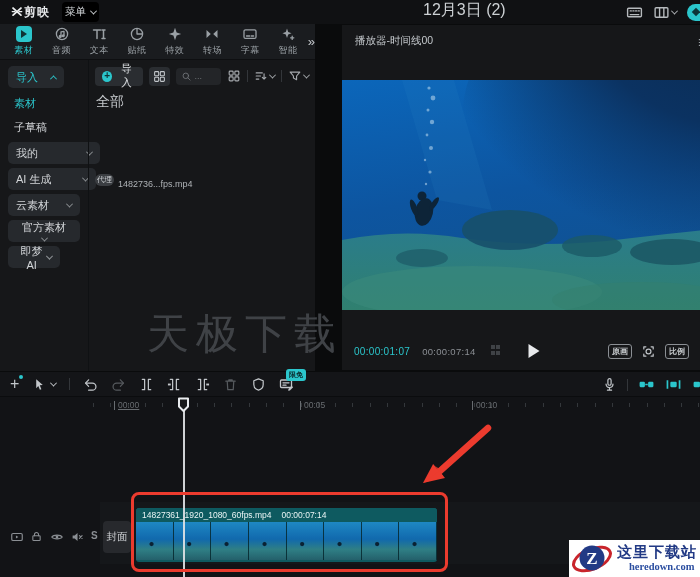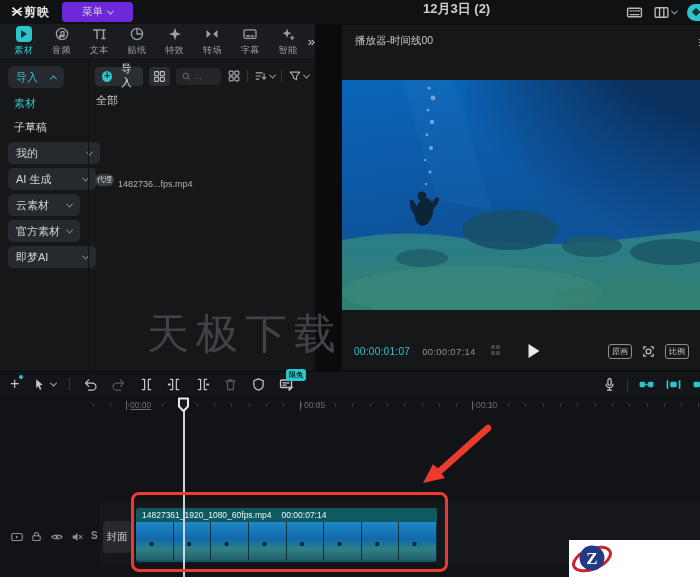--- a/index.html
+++ b/index.html
@@ -13,22 +13,22 @@
   svg.ic{display:block;stroke:currentColor;fill:none;stroke-width:1.3;stroke-linecap:round;stroke-linejoin:round;}
   .chev{display:inline-block;width:5px;height:5px;border-right:1.4px solid currentColor;border-bottom:1.4px solid currentColor;}
   .chev.d{transform:rotate(45deg) translate(-1px,-1px);}
   .chev.u{transform:rotate(-135deg) translate(-1px,-1px);}
 
   
   .titlebar{position:absolute;left:0;top:0;width:700px;height:24px;background:#101113;display:flex;align-items:center;}
   .tb-left{display:flex;align-items:center;padding-left:10px;}
   .logo{color:#eceeef;}
   .appname{font-size:12px;font-weight:bold;color:#e7e9eb;letter-spacing:1px;}
-  .menu-btn{margin-left:12px;display:flex;align-items:center;gap:5px;background:#6d28d9;border:0;color:#cfd3d6;font-size:10.5px;padding:3px 20px;border-radius:4px;font-family:inherit;}
-  .tb-date{position:absolute;left:423px;top:0;font-size:13px;font-weight:bold;color:#cdd1d4;}
+  .menu-btn{margin-left:12px;display:flex;align-items:center;gap:5px;background:#000000;border:0;color:#cfd3d6;font-size:10.5px;padding:3px 3px;border-radius:4px;font-family:inherit;}
+  .tb-date{position:absolute;left:423px;top:0;font-size:16px;font-weight:normal;color:#cdd1d4;}
   .tb-right{position:absolute;right:0;top:0;height:24px;display:flex;align-items:center;gap:10px;}
   .tb-icon{color:#b6babd;}
   .export-sliver{width:13px;height:17px;background:var(--accent);border-radius:9px 0 0 9px;position:relative;}
   .export-sliver::after{content:"";position:absolute;left:6px;top:5px;width:6px;height:6px;background:#0d3538;transform:rotate(45deg);}
 
   
   .left-panel{position:absolute;left:0;top:24px;width:315px;height:347px;background:var(--panel);}
   .ribbon{position:absolute;left:0;top:0;width:315px;height:36px;background:var(--ribbon);display:flex;align-items:center;padding-left:5px;border-bottom:1px solid #0e0f11;}
   .tab{width:39px;height:34px;display:flex;flex-direction:column;align-items:center;justify-content:center;gap:2px;color:var(--txt2);background:none;border:0;font-family:inherit;}
   .tab .tlabel{font-size:9px;letter-spacing:.5px;color:inherit;white-space:nowrap;}
@@ -50,21 +50,21 @@
   .media{position:absolute;left:88px;top:36px;right:0;bottom:0;border-left:1px solid #0f1113;}
   .media-head{position:absolute;left:6px;top:6px;right:6px;height:20px;display:flex;align-items:center;gap:6px;}
   .imp-btn{display:flex;align-items:center;gap:4px;background:#2a2d31;border:0;border-radius:4px;height:19px;padding:0 7px;color:#dde0e3;font-size:10.5px;font-family:inherit;}
   .imp-plus{width:11px;height:11px;border-radius:50%;background:var(--accent);color:#103436;font-size:10px;line-height:10px;text-align:center;font-weight:bold;}
   .bin-btn{background:#2a2d31;border:0;border-radius:4px;width:21px;height:19px;display:flex;align-items:center;justify-content:center;color:#c3c7cb;}
   .search{display:flex;align-items:center;gap:3px;background:var(--input);border-radius:4px;height:17px;width:47px;padding:0 5px;color:#6f7377;}
   .search .ph{font-size:9px;}
   .mh-right{margin-left:auto;display:flex;align-items:center;gap:6px;color:#a6aaae;}
   .mh-ic{background:none;border:0;color:#a6aaae;display:flex;align-items:center;gap:2px;font-family:inherit;padding:0;}
   .vdiv{width:1px;height:12px;background:#33363a;}
-  .all-label{position:absolute;left:7px;top:33px;font-size:11px;color:#c6c9cd;}
+  .all-label{position:absolute;left:7px;top:33px;font-size:14px;color:#c6c9cd;}
   .clip-card{position:absolute;left:6px;top:49px;width:91px;height:58px;border-radius:5px;overflow:hidden;
     background:
       radial-gradient(circle at 22% 62%, rgba(8,25,40,.95) 0 2px, transparent 3.5px),
       radial-gradient(120% 90% at 88% 0%, rgba(9,38,68,.85) 0 40%, transparent 70%),
       linear-gradient(180deg,#1e88c4 0%,#0f5ea6 55%,#2f7f85 80%,#24606b 100%);}
   .added-badge{position:absolute;left:3px;top:3px;background:rgba(8,9,11,.75);color:#e8ebee;font-size:8px;padding:1px 3px;border-radius:3px;}
   .dur-badge{position:absolute;right:4px;top:3px;color:#fff;font-size:8.5px;text-shadow:0 1px 2px rgba(0,0,0,.8);}
   .card-caption{position:absolute;left:6px;top:111px;display:flex;align-items:center;gap:4px;}
   .proxy-badge{background:#3b3e42;color:#cdd1d4;font-size:7.5px;padding:1px 2px;border-radius:6px;}
   .fname{font-size:9px;color:#aeb2b6;margin-top:8px;}
@@ -74,21 +74,21 @@
   .player{position:absolute;left:317px;top:25px;width:383px;height:345px;background:var(--panel);margin-left:25px;}
   .pl-head{position:absolute;left:13px;top:9px;font-size:10.5px;color:#c3c7cb;}
   .pl-menu{position:absolute;right:13px;top:10px;color:#9aa0a5;background:none;border:0;}
   .video{position:absolute;left:0;top:55px;width:383px;height:230px;background:#000;}
   .pl-ctrl{position:absolute;left:0;right:0;top:313px;height:26px;display:flex;align-items:center;padding:0 12px;}
   .t-cur{color:var(--accent);font-size:10px;letter-spacing:.3px;}
   .t-tot{color:#8b8f94;font-size:9.5px;letter-spacing:.3px;margin-left:12px;}
   .frames-ic{margin-left:14px;color:#3f4246;}
   .play-btn{position:absolute;left:50%;transform:translateX(-50%);background:none;border:0;width:0;height:0;border-left:11px solid #e8eaec;border-top:7px solid transparent;border-bottom:7px solid transparent;}
   .pl-right{margin-left:auto;display:flex;align-items:center;gap:9px;color:#bfc3c7;}
-  .mini-box{border:1px solid #8b8f94;border-radius:3px;font-size:8px;padding:1px 3px;color:#c6cacd;background:none;font-family:inherit;}
+  .mini-box{border:1px solid #8b8f94;border-radius:3px;font-size:8px;padding:1px 3px;color:#c6cacd;background:none;font-family:inherit;font-weight:bold;}
   .pl-ic{background:none;border:0;color:#bfc3c7;padding:0;display:flex;}
 
   
   .timeline{position:absolute;left:0;top:372px;width:700px;height:205px;background:#121316;}
   .tl-toolbar{position:absolute;left:0;top:0;right:0;height:25px;background:#141518;display:flex;align-items:center;gap:13px;padding-left:10px;border-bottom:1px solid #0b0c0e;}
   .tool{background:none;border:0;color:#c3c7cb;font-family:inherit;padding:0;display:flex;align-items:center;position:relative;}
   .tool.dim{color:#565a5e;}
   .plus-tool{font-size:16px;font-weight:300;line-height:14px;}
   .plus-tool::after{content:"";position:absolute;right:-4px;top:-2px;width:4px;height:4px;border-radius:50%;background:var(--accent);}
   .free-badge{position:absolute;left:286px;top:-3px;background:var(--accent);color:#0b2a2c;font-size:7px;font-weight:bold;padding:1px 3px;border-radius:3px;z-index:3;}
@@ -232,25 +232,25 @@
           <i class="chev d"></i>
       </button>
       <button class="side-pill" style="top:108px;width:88px;">
         <span>AI 生成</span>
           <i class="chev d"></i>
       </button>
       <button class="side-pill" style="top:134px;width:72px;">
         <span>云素材</span>
           <i class="chev d"></i>
       </button>
-      <button class="side-pill" style="top:160px;width:72px;">
+      <button class="side-pill" style="top:160px;width:72px;flex-direction:column;">
         <span>官方素材</span>
           <i class="chev d"></i>
       </button>
-      <button class="side-pill" style="top:186px;width:88px;">
+      <button class="side-pill" style="top:186px;width:52px;">
         <span>即梦AI</span>
           <i class="chev d"></i>
       </button>
     </aside>
 
     <div class="media">
       <div class="media-head">
         <button class="imp-btn">
           <span class="imp-plus">+</span>
           <span>导入</span>
@@ -476,21 +476,21 @@
         <button class="toggle" style="margin-right:-9px;">
           <svg width="17" height="17" viewBox="0 0 16 16">
               <rect x="1.5" y="5.5" width="6" height="5" rx="1" fill="currentColor"></rect>
               <rect x="10" y="5.5" width="6" height="5" rx="1" fill="currentColor"></rect>
             </svg>
         </button>
       </div>
     </div>
 
     <div class="ticks"></div>
-    <span class="ruler-label" style="left:126px;text-decoration:underline;">00:00</span>
+    <span class="ruler-label" style="left:114px;text-decoration:underline;">00:00</span>
     <span class="ruler-label" style="left:300px;">00:05</span>
     <span class="ruler-label" style="left:472px;">00:10</span>
 
     <div class="track-lane"></div>
 
     <button class="gutter-ic" style="left:10px;">
       <svg class="ic" width="14" height="14" viewBox="0 0 16 16">
           <rect x="2" y="4" width="12" height="8" rx="1.5"></rect>
           <path d="M6.8 6.3 l2.8 1.7 -2.8 1.7 Z" fill="currentColor" stroke="none"></path>
         </svg>
@@ -548,15 +548,19 @@
     <polygon points="28,71 48.5,64.2 38.1,52" fill="#ec3b2e"></polygon>
     <polygon points="28,71 50,66 40,54 46,58" fill="#ec3b2e"></polygon>
   </svg>
 
   <div class="heredown">
     <svg width="42" height="36" viewBox="0 0 42 36">
       <ellipse cx="21" cy="18" rx="19.5" ry="10" fill="none" stroke="#c9242b" stroke-width="3" transform="rotate(-22 21 18)"></ellipse>
       <circle cx="21" cy="17" r="12.5" fill="#223a85"></circle>
       <text x="21" y="23" text-anchor="middle" font-size="17" font-weight="bold" font-family="Liberation Serif, DejaVu Serif, serif" fill="#ffffff">Z</text>
     </svg>
+    <div class="hd-text">
+      <div class="hd-cn">这里下载站</div>
+      <div class="hd-url">heredown.com</div>
+    </div>
   </div>
 
 </div>
 
 </body></html>

